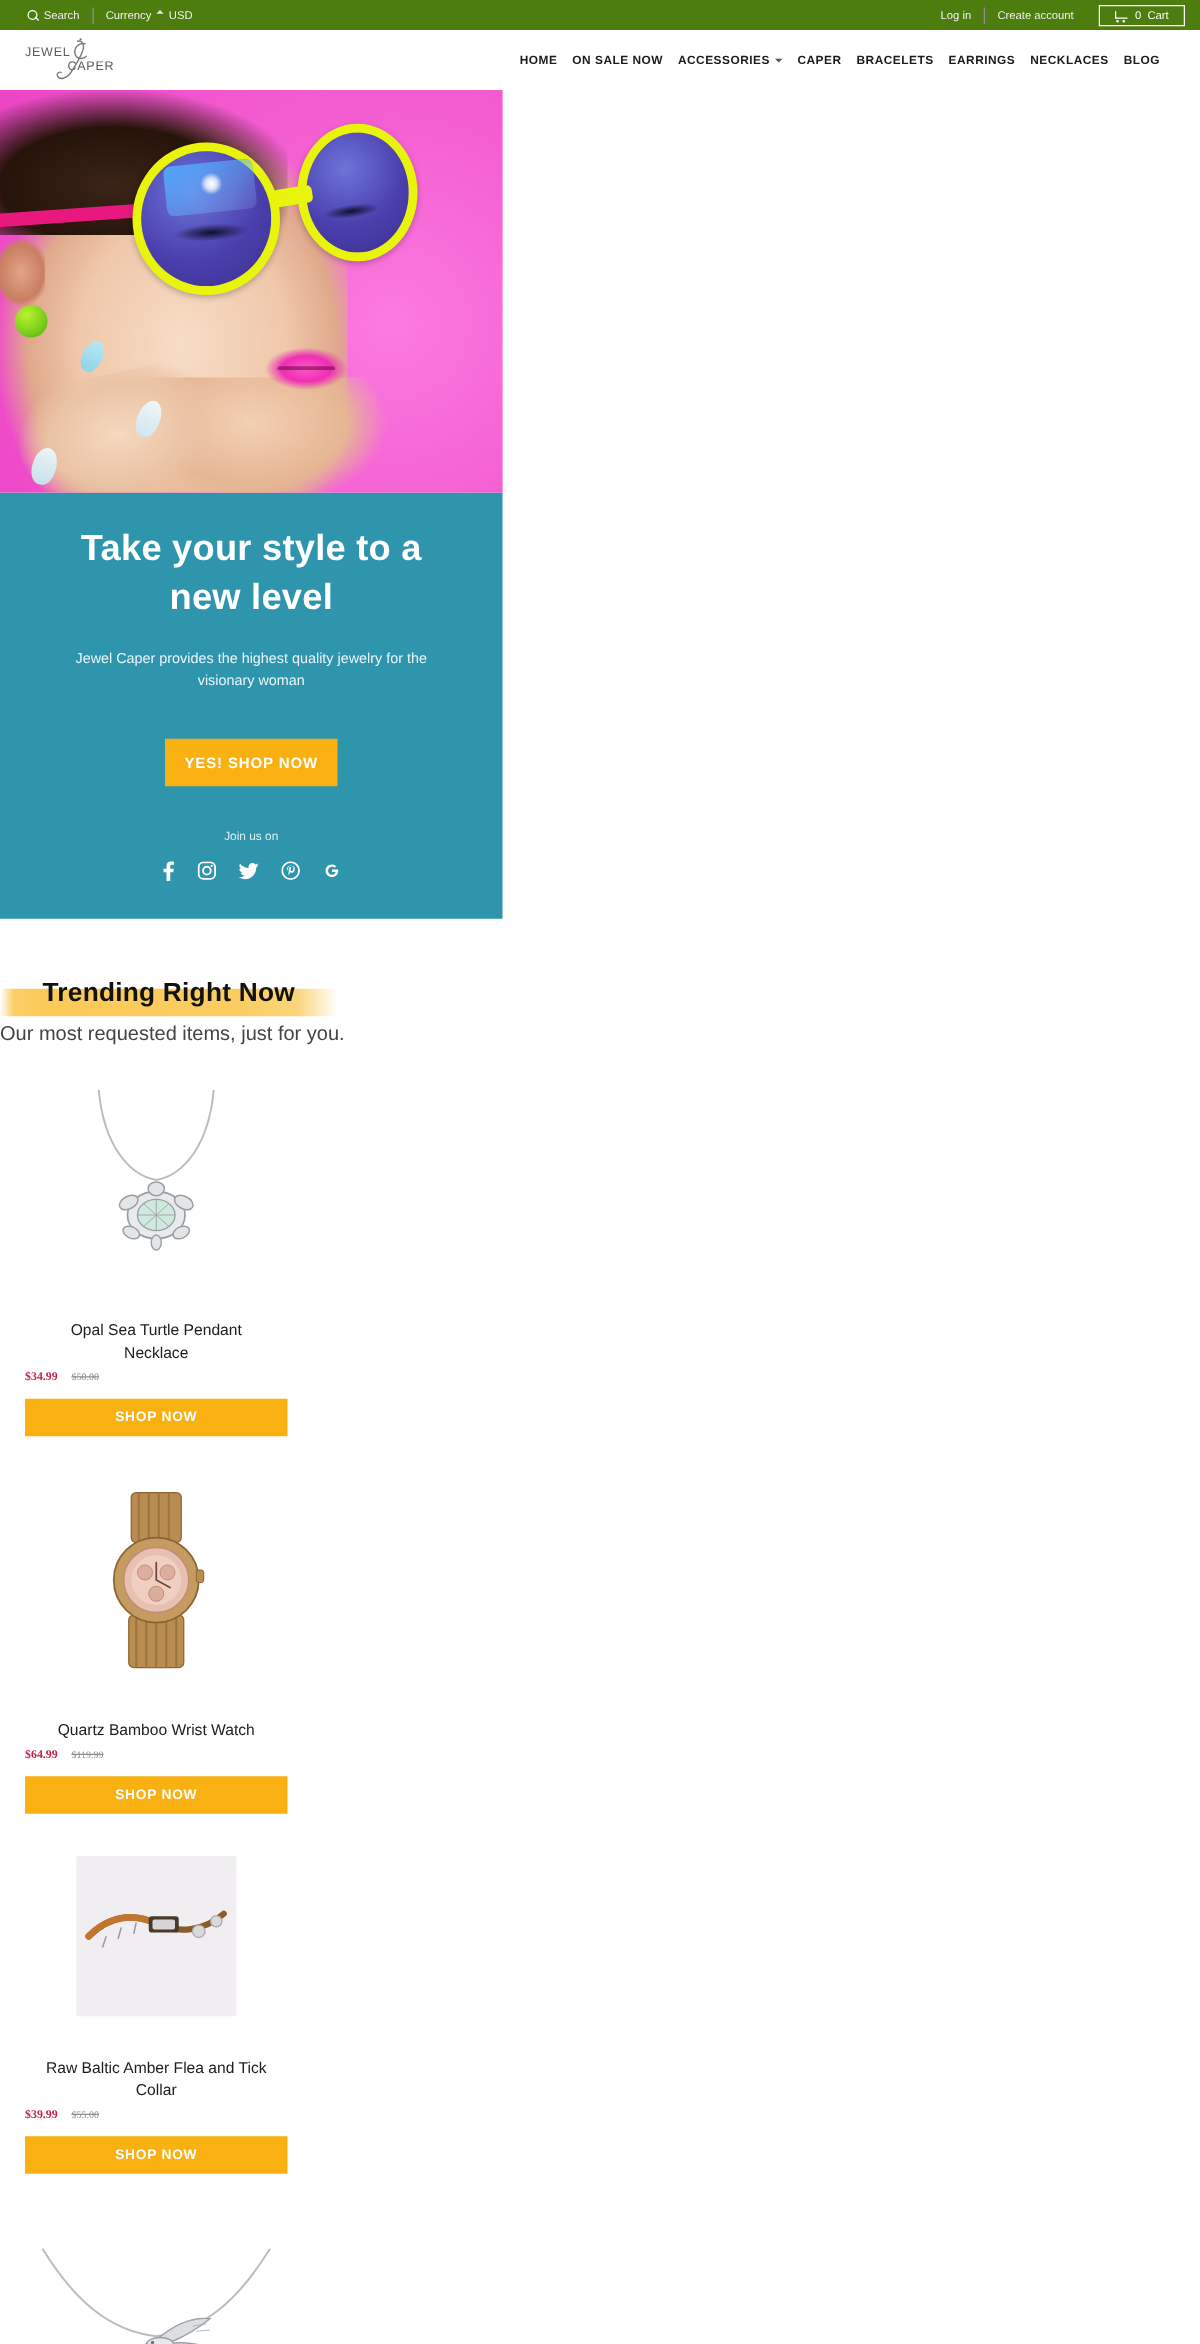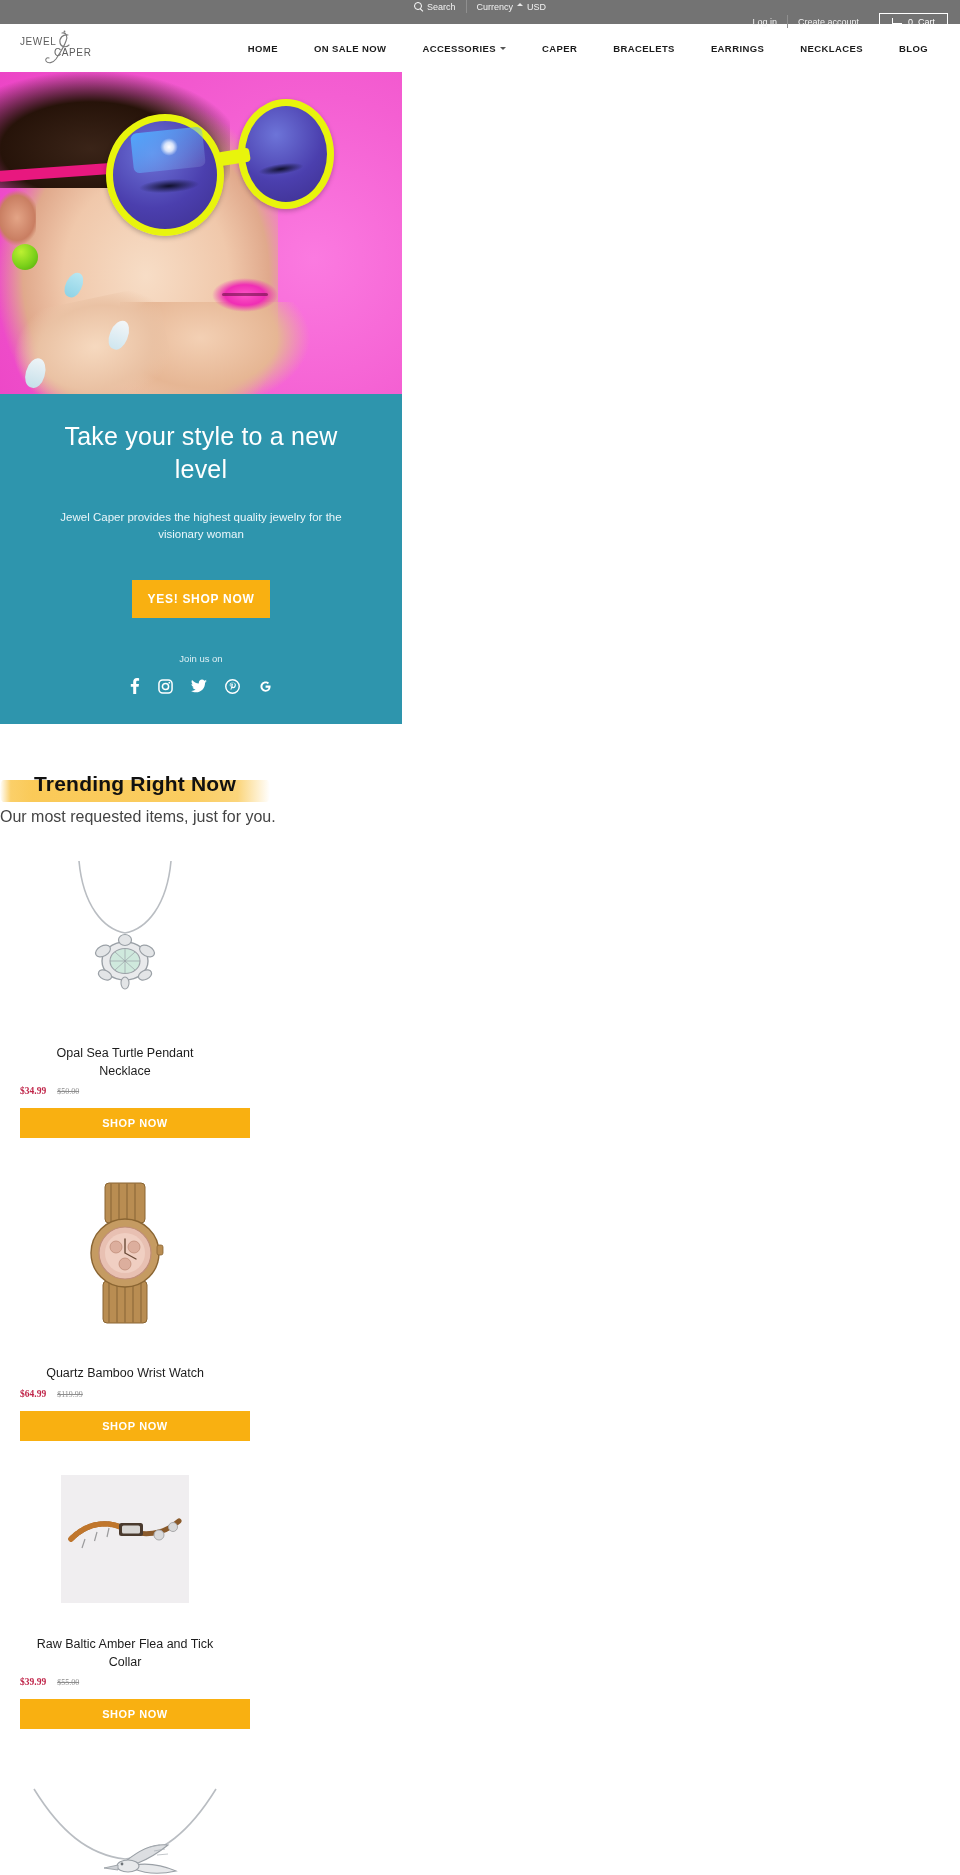--- a/index.html
+++ b/index.html
@@ -7,27 +7,26 @@
     width: 960px;
     background: #ffffff;
     font-family: "Liberation Sans", sans-serif;
     color: #222;
     overflow-x: hidden;
   }
 
   
   .topbar {
     height: 24px;
-    background: #737373;
+    background: #4d7c0f;
     display: flex;
     align-items: center;
     padding: 0 12px;
     color: #ffffff;
     font-size: 9px;
-    flex-direction: column;
   }
   .topbar-left { display: flex; align-items: center; gap: 0; }
   .tb-item {
     display: flex; align-items: center; gap: 4px;
     padding: 0 10px; color: #f2f2f2; font-size: 9px;
     white-space: nowrap;
   }
   .tb-sep { width: 1px; height: 13px; background: #8f8f8f; }
   .topbar-right { margin-left: auto; display: flex; align-items: center; }
   .mag { display: inline-block; width: 9px; height: 9px; position: relative; }
@@ -66,21 +65,21 @@
   }
 
   
   .header {
     height: 48px; display: flex; align-items: center;
     padding: 0 18px; background: #fff;
   }
   .logo { width: 150px; display: flex; align-items: center; }
   .logo svg { display: block; }
   .nav {
-    margin-left: auto; display: flex; align-items: flex-end; gap: 36px;
+    margin-left: auto; display: flex; align-items: flex-end; gap: 12px;
     padding-right: 14px;
   }
   .nav-item {
     font-size: 9.5px; font-weight: 700; letter-spacing: .4px;
     color: #1b1b1b; white-space: nowrap; display: flex;
     align-items: center; gap: 4px;
   }
   .caret-down {
     width: 0; height: 0; border-left: 3px solid transparent;
     border-right: 3px solid transparent; border-top: 3.5px solid #555;
@@ -183,21 +182,21 @@
     position: absolute; left: 26px; top: 286px; width: 19px; height: 30px;
     border-radius: 50% 50% 45% 45%; transform: rotate(16deg);
     background: linear-gradient(180deg, #eef4f7, #c6e0ea);
   }
 
   .hero-panel {
     width: 402px; background: #2e95ad; padding: 26px 36px 30px;
     text-align: center;
   }
   .hero-title {
-    color: #ffffff; font-size: 25px; font-weight: 400; line-height: 1.33;
+    color: #ffffff; font-size: 29px; font-weight: 700; line-height: 1.33;
     letter-spacing: .2px;
   }
   .hero-sub {
     color: #eaf6fa; font-size: 11.5px; line-height: 1.55;
     margin-top: 22px; padding: 0 6px;
   }
   .hero-cta {
     display: inline-block; background: #f9b011; color: #ffffff;
     font-size: 12px; font-weight: 700; letter-spacing: .7px;
     padding: 12px 16px; margin-top: 36px; border: none;
@@ -243,21 +242,21 @@
     margin-top: 32px; text-align: center; font-size: 12.5px;
     line-height: 1.45; color: #1d1d1d; padding: 0 10px;
   }
   .p-price { margin-top: 0; text-align: left; font-family: Liberation Serif, serif; }
   .p-sale { color: #c0264a; font-size: 9.5px; font-weight: 600; }
   .p-orig {
     color: #8e8e8e; font-size: 8px; text-decoration: line-through;
     margin-left: 7px;
   }
   .p-btn {
-    display: block; width: 230px; margin: 10px auto 0;
+    display: block; width: 210px; margin: 10px auto 0;
     background: #f9b011; color: #ffffff; text-align: center;
     font-size: 11px; font-weight: 700; letter-spacing: .6px;
     padding: 9px 0; border: none;
   }
   .spacer-28 { height: 28px; }
 </style>
 </head>
 <body>
 
 <div class="topbar">

